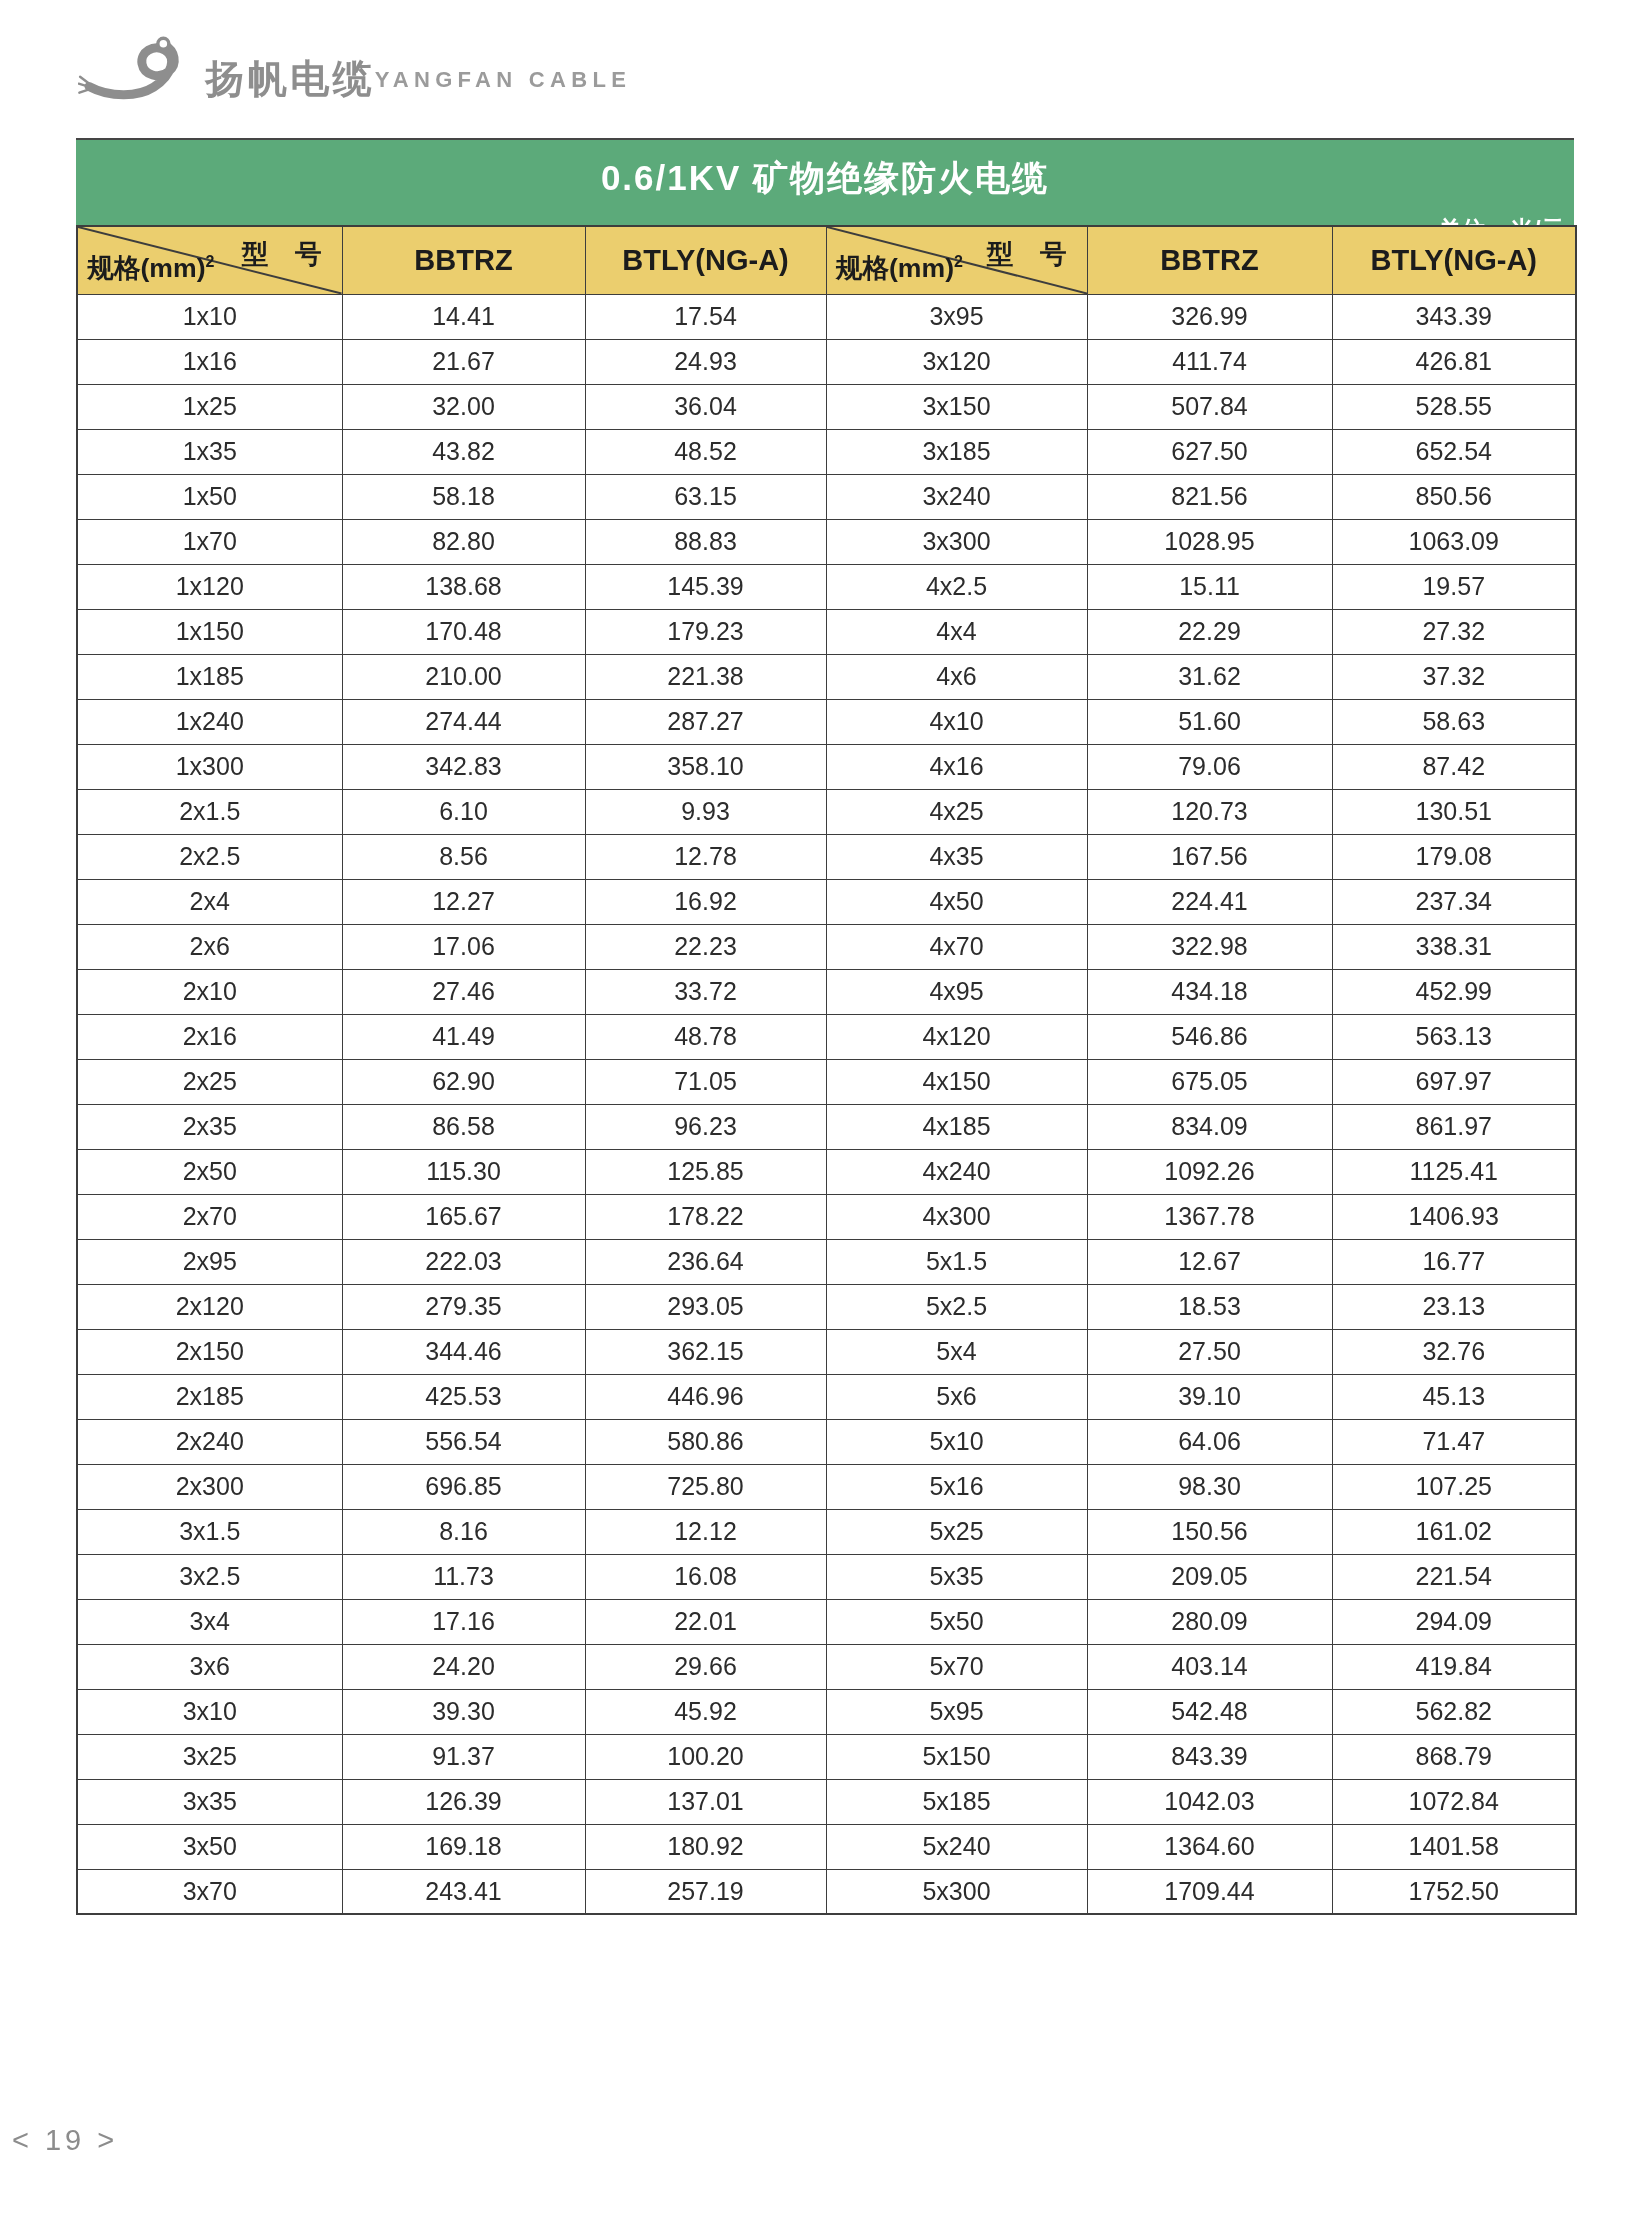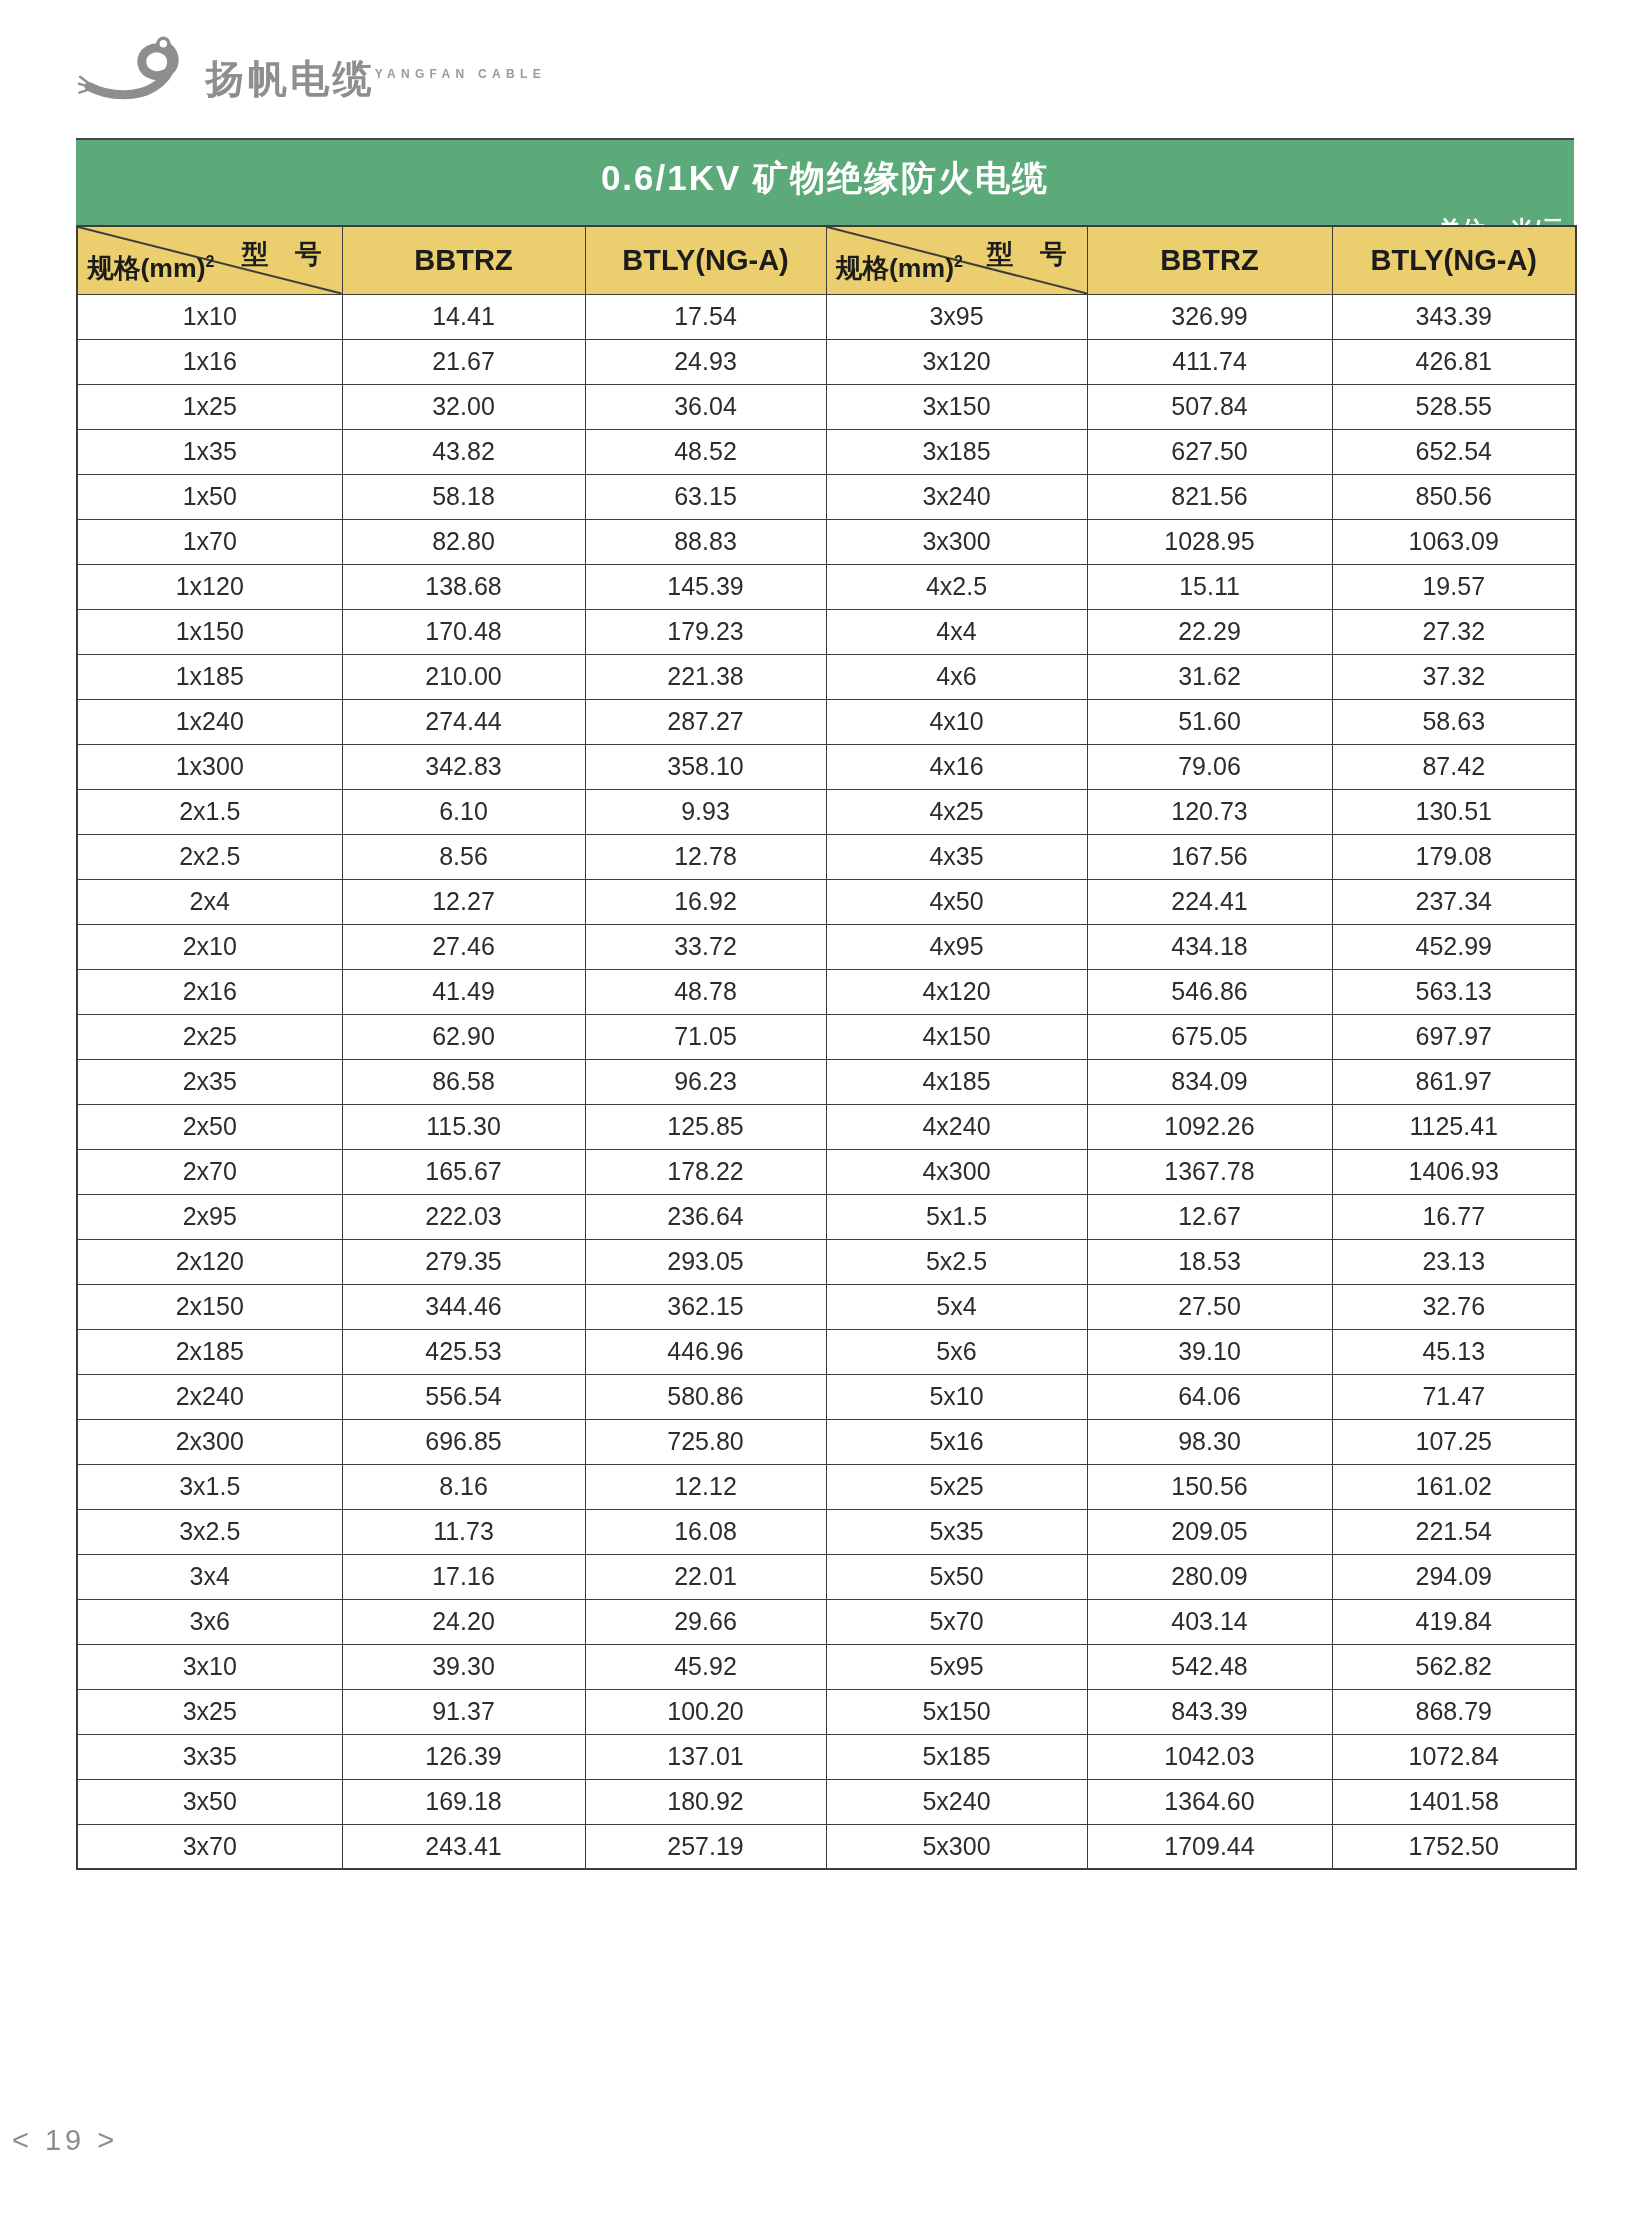--- a/index.html
+++ b/index.html
@@ -11,21 +11,21 @@
   html,body{margin:0;padding:0;}
   body{
     width:1650px;height:2239px;position:relative;background:#ffffff;
     font-family:"Liberation Sans","DejaVu Sans",sans-serif;overflow:hidden;
   }
   
   .logo{position:absolute;left:78px;top:32px;display:flex;align-items:flex-start;}
   .logo-icon{width:117px;height:69px;flex:0 0 auto;}
   .logo-text{display:flex;margin-left:10.6px;margin-top:26.6px;}
   .logo-cn{font-size:39px;font-weight:700;color:var(--logo-gray);letter-spacing:3.3px;line-height:1;}
-  .logo-en{font-size:12px;color:#9b9b9b;letter-spacing:5.3px;margin-top:8px;font-weight:600;}
+  .logo-en{font-size:22px;color:#9b9b9b;letter-spacing:5.3px;margin-top:8px;font-weight:600;}
   
   .green-bar{
     position:absolute;left:76px;top:138px;width:1498px;height:109px;
     background:var(--green);border-top:2px solid #454545;box-sizing:border-box;
     display:flex;flex-direction:column;
   }
   .green-title{flex:1;display:flex;align-items:center;justify-content:center;
     color:#ffffff;font-size:35px;font-weight:700;letter-spacing:2px;}
   .green-unit{align-self:flex-end;color:#ffffff;font-size:24px;font-weight:700;
     padding:0 9.3px 5.3px 0;line-height:1;}
@@ -211,20 +211,28 @@
       </tr>
       <tr>
         <td>2x4</td>
         <td>12.27</td>
         <td>16.92</td>
         <td>4x50</td>
         <td>224.41</td>
         <td>237.34</td>
       </tr>
       <tr>
+        <td>2x6</td>
+        <td>17.06</td>
+        <td>22.23</td>
+        <td>4x70</td>
+        <td>322.98</td>
+        <td>338.31</td>
+      </tr>
+      <tr>
         <td>2x10</td>
         <td>27.46</td>
         <td>33.72</td>
         <td>4x95</td>
         <td>434.18</td>
         <td>452.99</td>
       </tr>
       <tr>
         <td>2x16</td>
         <td>41.49</td>

